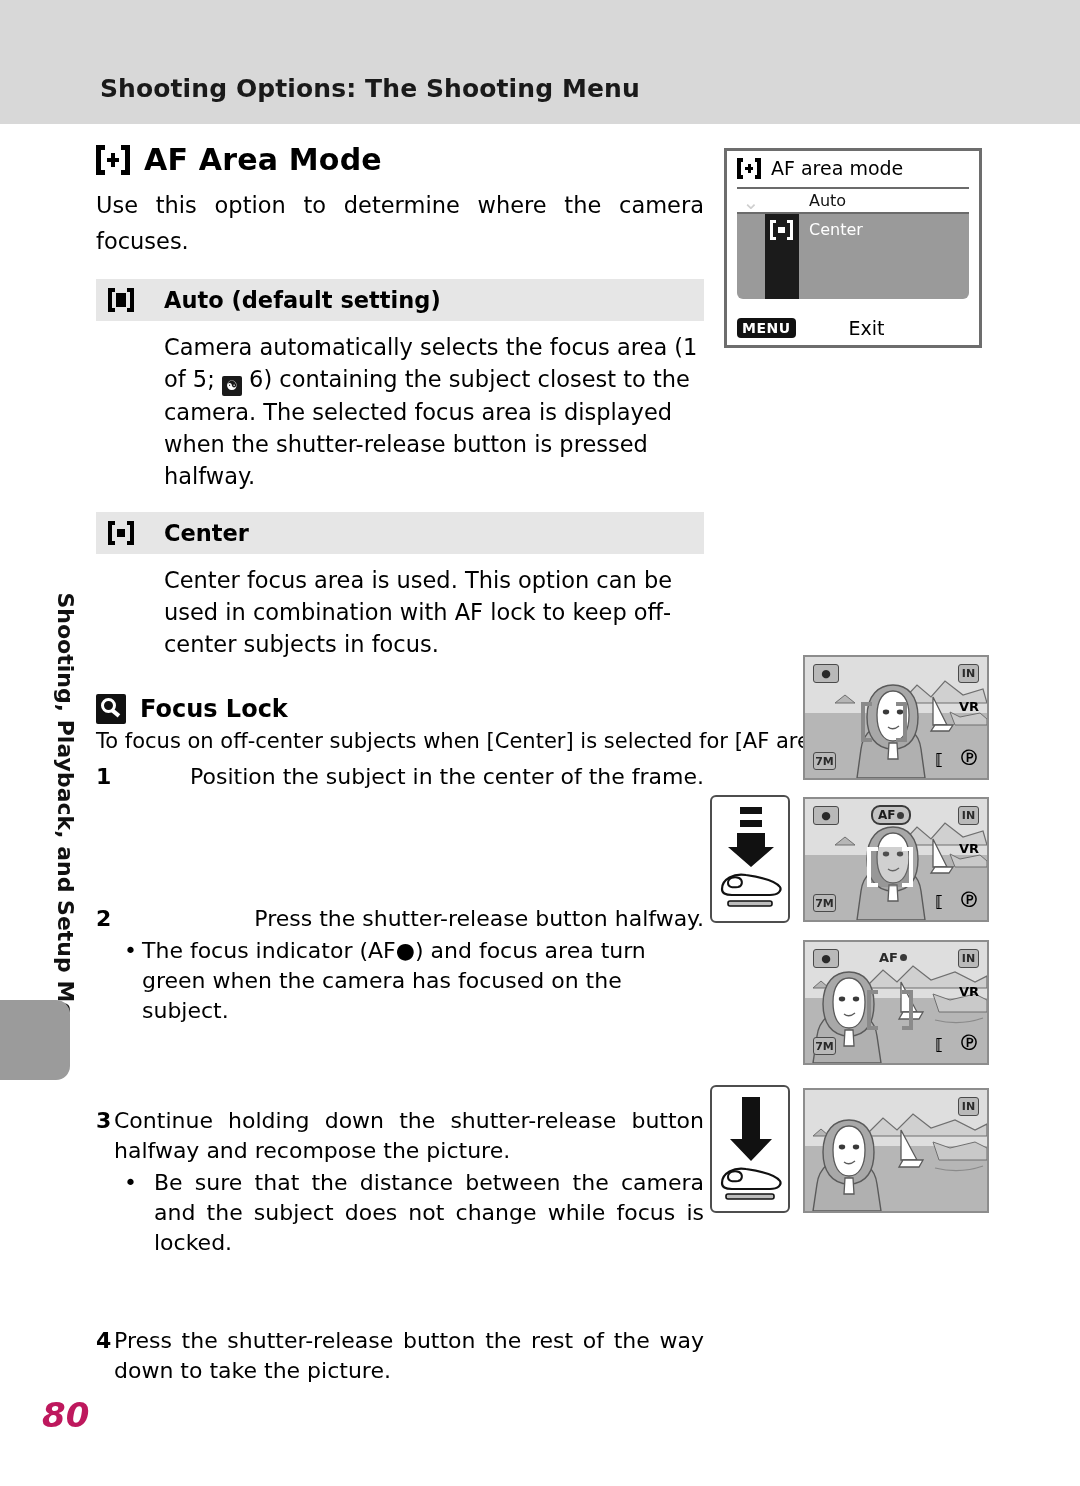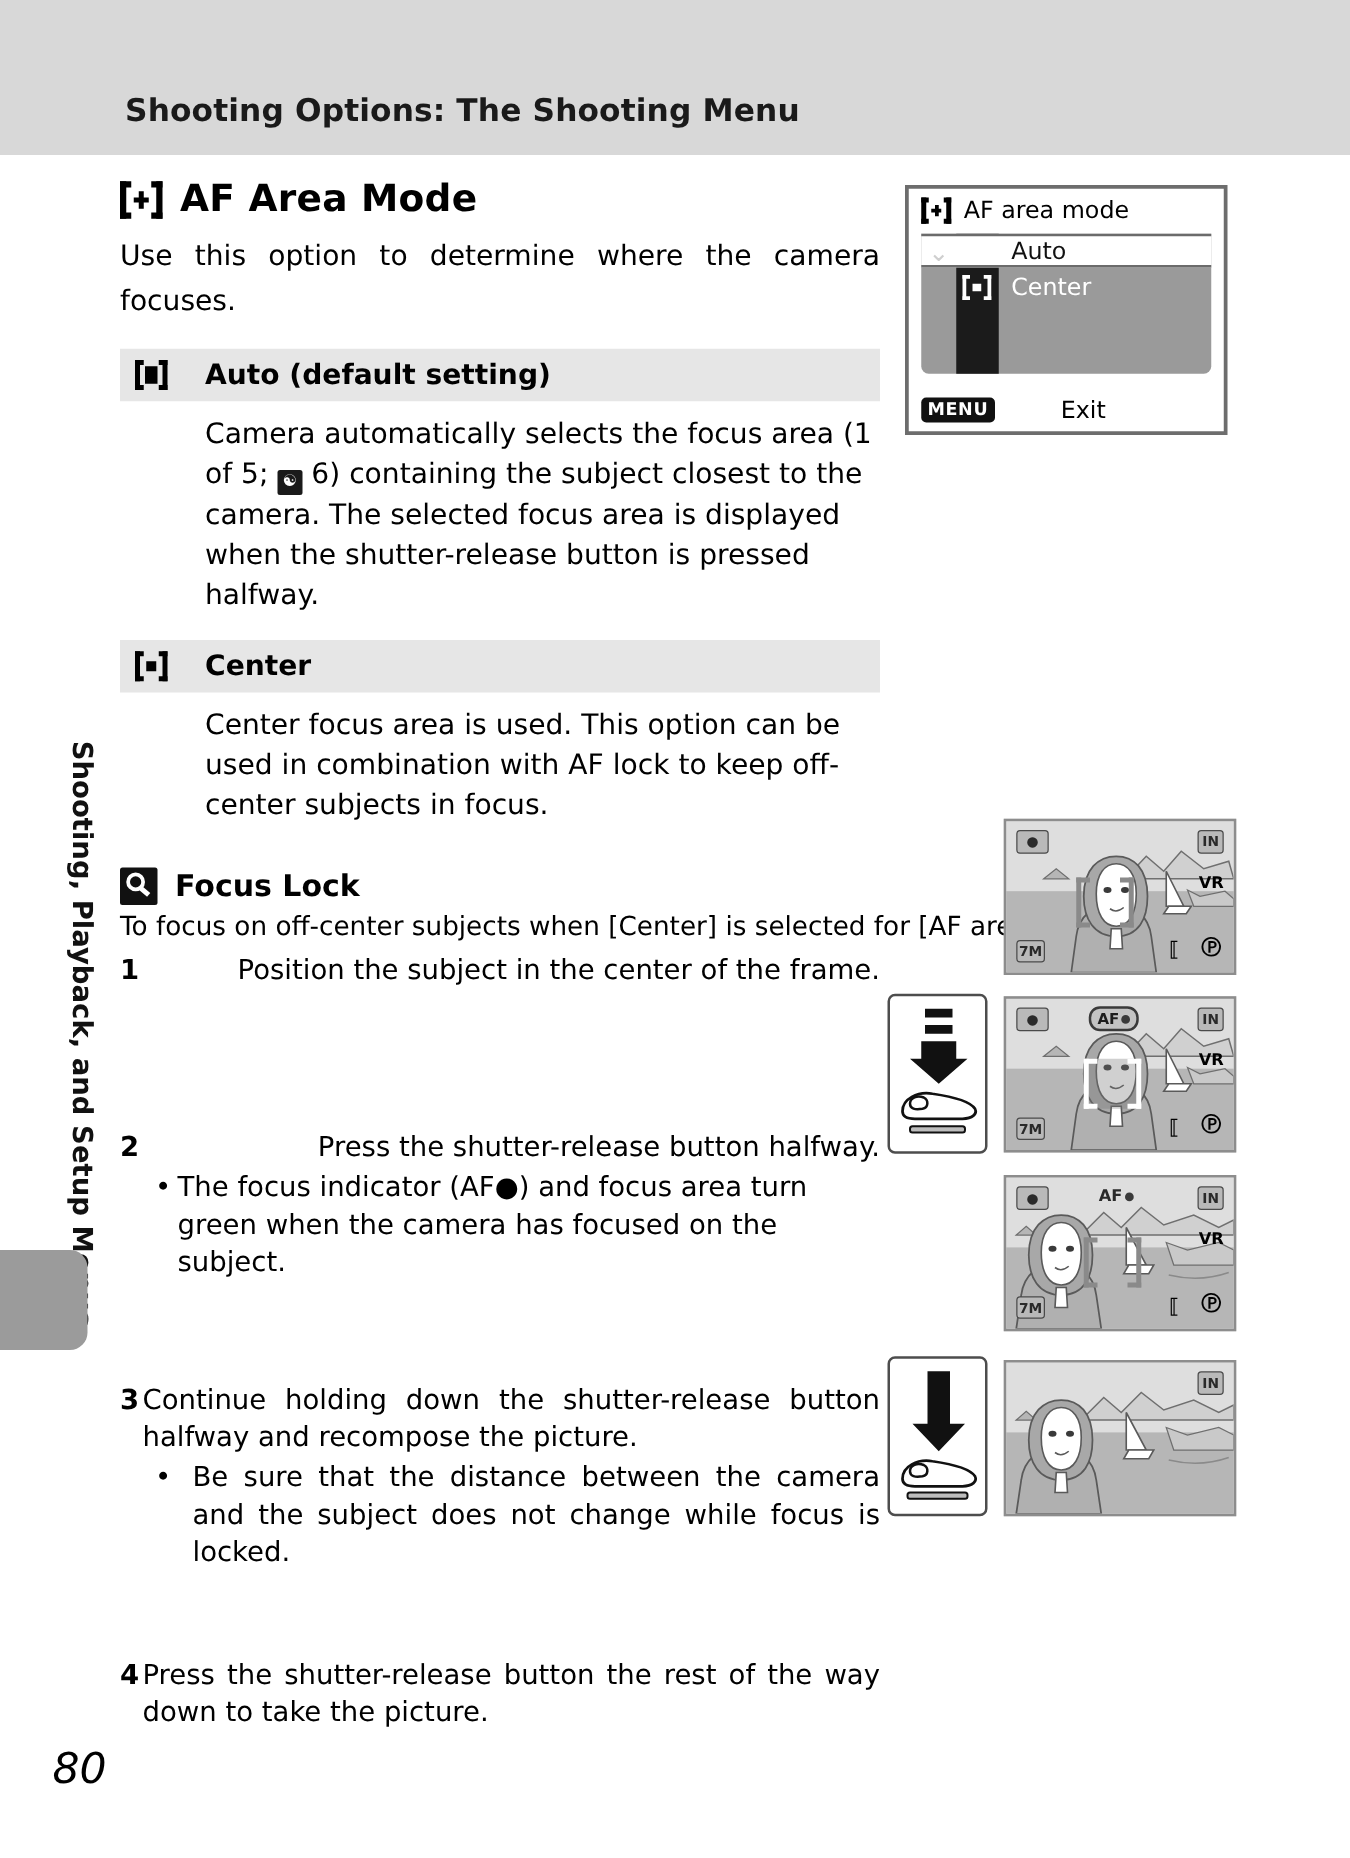--- a/index.html
+++ b/index.html
@@ -59,22 +59,22 @@
     border-radius: 0 14px 14px 0;
   }
 
   
   .page-number {
     position: absolute;
     left: 42px;
     top: 1395px;
     font-size: 34px;
     font-style: italic;
-    font-weight: 400;
-    color: #000000;
+    font-weight: 700;
+    color: #be185d;
   }
 
   
   .content {
     position: absolute;
     left: 96px;
     top: 134px;
     width: 900px;
   }
 
@@ -366,21 +366,21 @@
   }
   .lcd-item.selected {
     background: #ffffff;
     border: 2px solid #6b6b6b;
     border-left: none;
     border-right: none;
   }
   .lcd-item-label {
     position: absolute;
     left: 72px;
-    font-size: 19px;
+    font-size: 16px;
     text-align: right;
   }
   .lcd-item.selected .lcd-item-label { color: #111; }
   .lcd-item.unselected .lcd-item-label { color: #ffffff; }
   .lcd-opt-icon {
     position: absolute;
     left: 33px;
     width: 23px; height: 20px;
   }
   .lcd-opt-icon::before,

